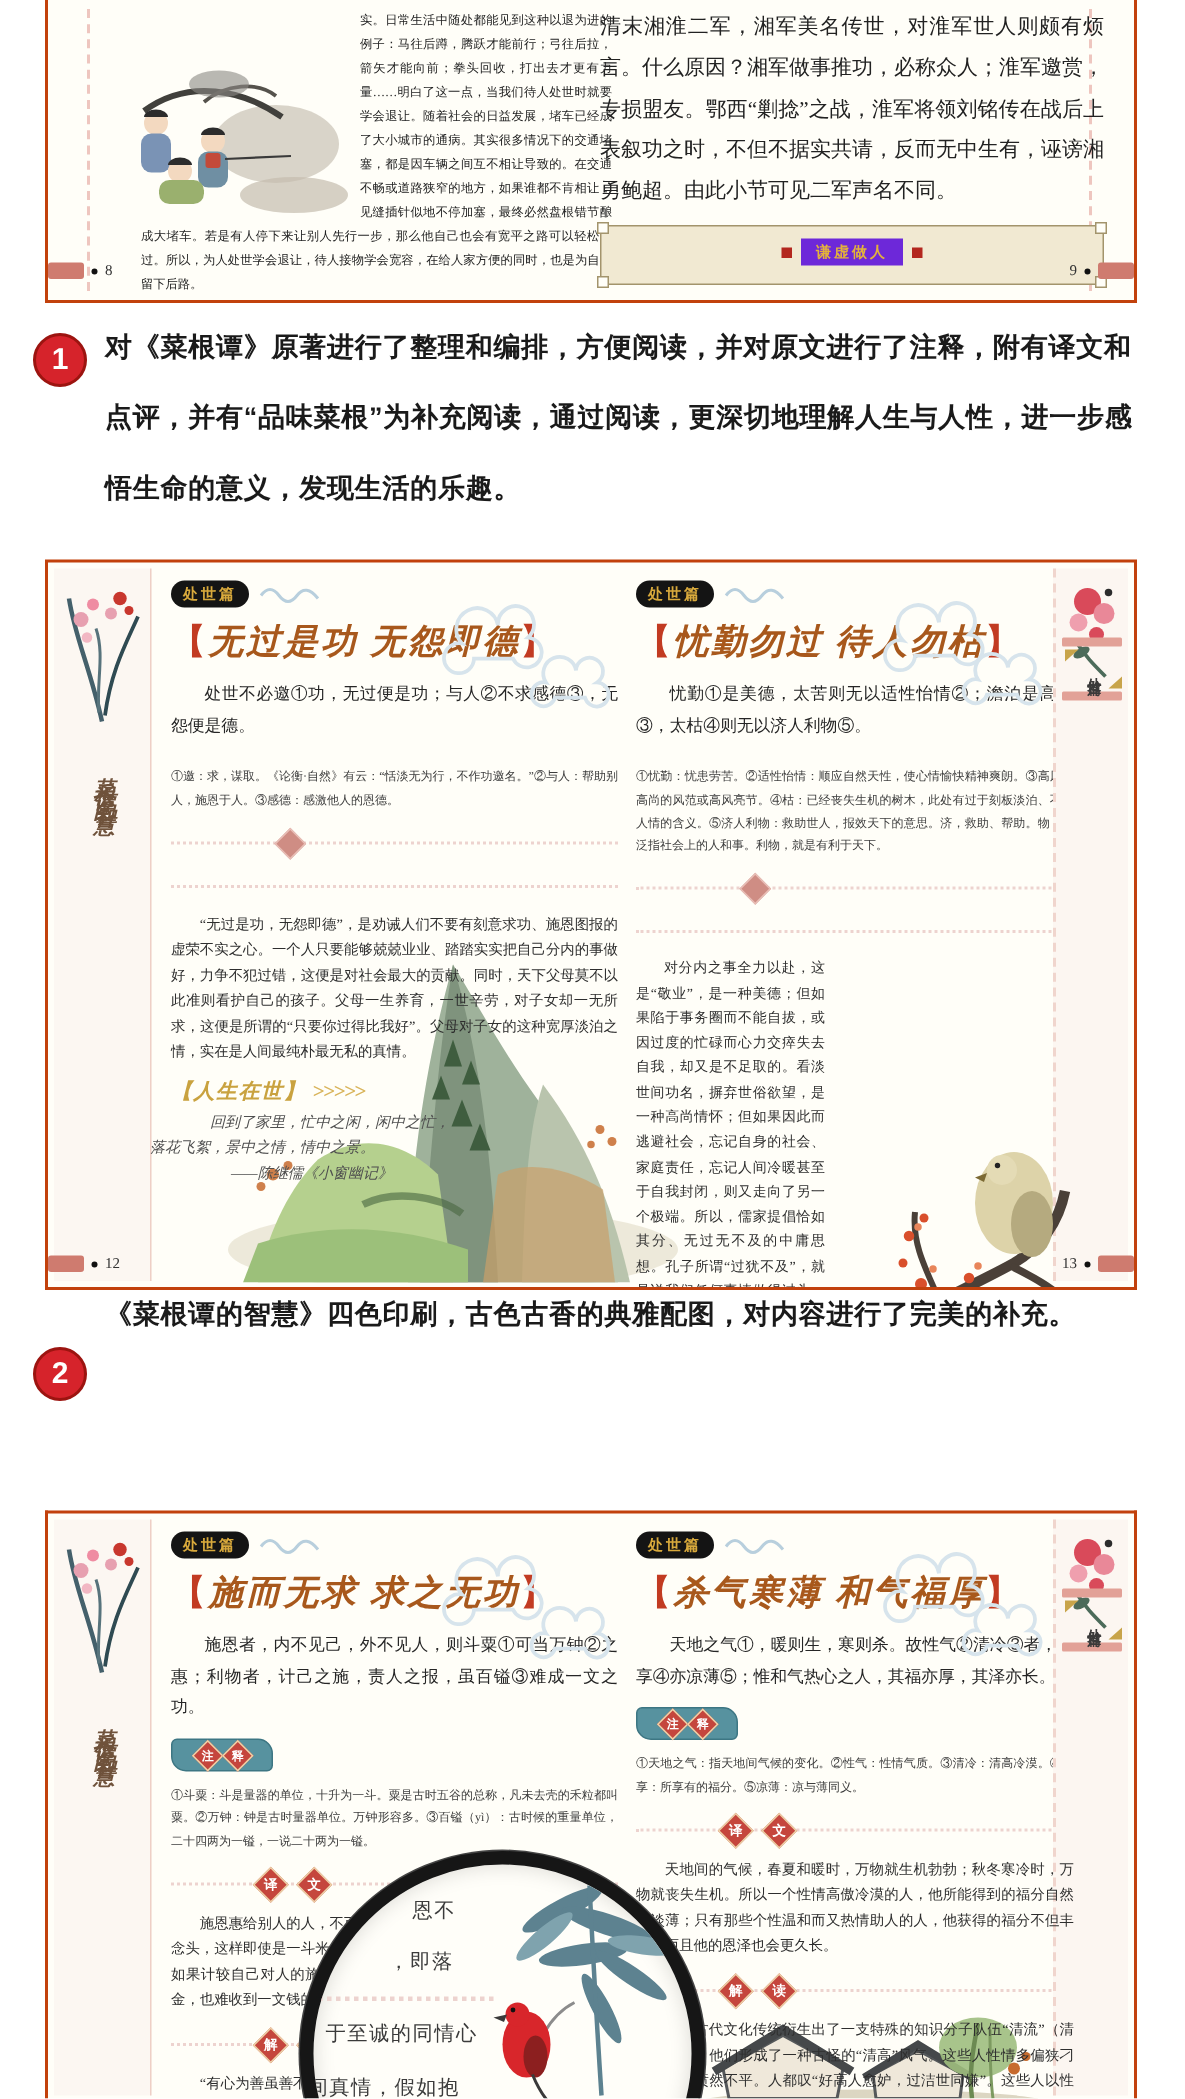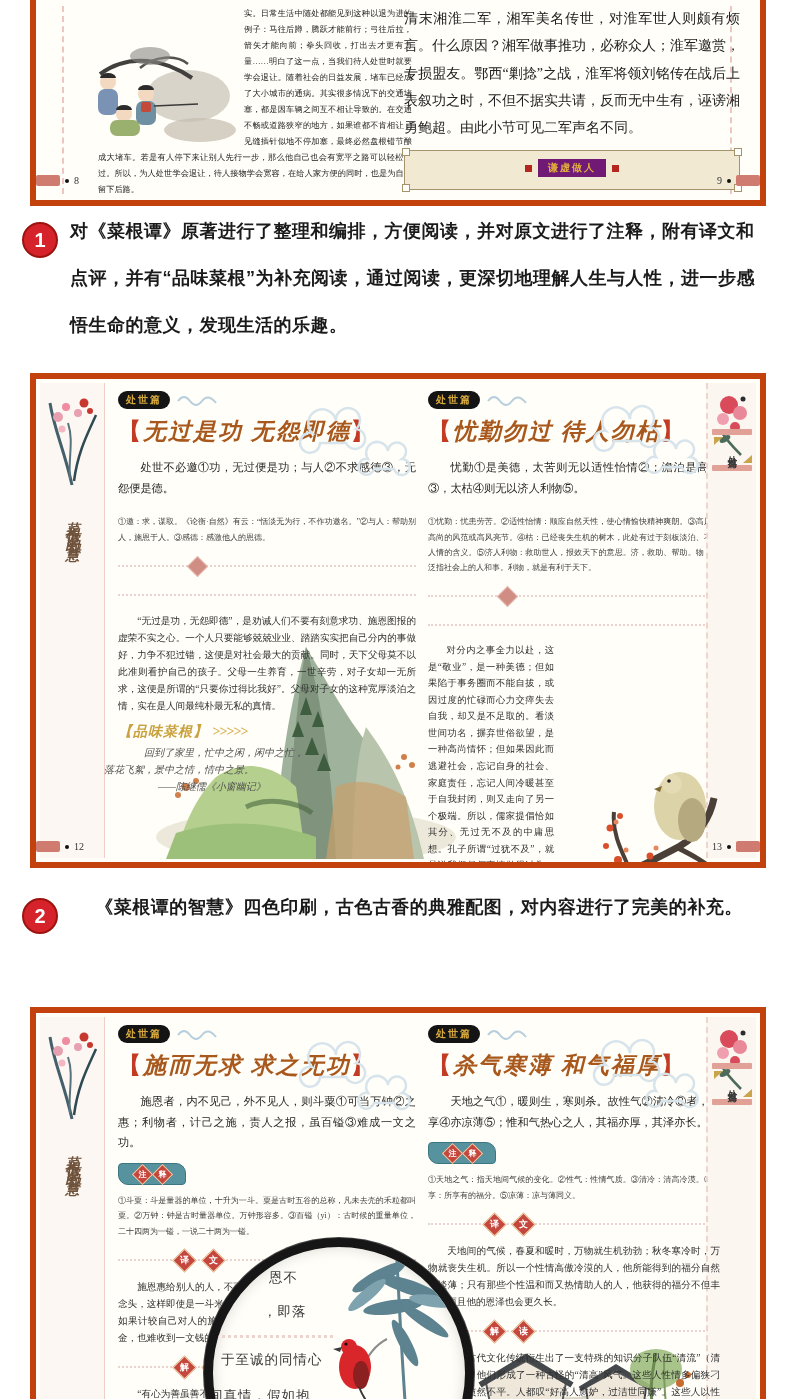--- a/index.html
+++ b/index.html
@@ -1,37 +1,37 @@
 <!DOCTYPE html>
 <html><head>
 <meta charset="utf-8">
 <style>
   html,body{margin:0;padding:0;}
   .canvas{position:relative;width:790px;height:1399px;background:#ffffff;overflow:hidden;
           font-family:"Liberation Serif","DejaVu Serif",serif;color:#2b2b2b;}
-  .spread{position:absolute;left:30px;width:724px;background:#fffef8;border:6px solid #c2410c;}
+  .spread{position:absolute;left:30px;width:724px;background:#fffef8;border:2px solid #c2410c;}
   .s1{top:0;height:200px;border-top:none;}
   .s2{top:373px;height:483px;overflow:hidden;}
   .s3{top:1007px;height:392px;border-bottom:none;overflow:hidden;}
   .dashline{position:absolute;top:6px;bottom:6px;width:0;border-left:2px dashed #eec6bf;}
   
   .pg{position:absolute;display:flex;align-items:center;gap:5px;z-index:6;}
   .pgtab{width:24px;height:11px;background:#cf7b6f;border-radius:2px;}
   .pgdot{width:4px;height:4px;border-radius:50%;background:#111;}
   .pgno{font-size:10px;color:#333;}
   
   .s1-left-text{position:absolute;left:62px;top:6px;width:314px;font-size:8.2px;line-height:1.95;
      text-align:justify;color:#222;}
   .kids-float{float:left;width:158px;height:112px;margin:28px 6px 0 -18px;}
   .s1-right{position:absolute;left:368px;top:5px;width:336px;}
   .s1-right-para{font-size:14px;line-height:1.95;text-align:justify;color:#222;}
   .humble-box{position:relative;margin-top:9px;border:1px solid #a3946c;background:#f1e9d2;
      padding:6px 12px 8px;}
   .humble-head{display:flex;justify-content:center;align-items:center;gap:6px;margin:2px 0 4px;}
-  .humble-title{background:#701a75;color:#e3b23c;font-size:10px;font-weight:bold;
+  .humble-title{background:#6d28d9;color:#e3b23c;font-size:10px;font-weight:bold;
      letter-spacing:2px;padding:2px 10px;}
   .redsq{width:7px;height:7px;background:#b3271e;}
   .humble-body{font-size:7.4px;line-height:2.0;color:#5f594b;text-align:justify;}
   .notch{position:absolute;width:6px;height:6px;border:1px solid #a3946c;background:#fffef8;}
   
   .feature{position:absolute;left:0;width:790px;}
   .fcircle{position:absolute;left:22px;width:32px;height:32px;border-radius:50%;
      background:#d6232b;border:2px solid #9c1410;color:#fff;display:flex;align-items:center;
      justify-content:center;font-family:"Liberation Sans",sans-serif;font-weight:bold;font-size:20px;}
   .ftext{position:absolute;left:70px;width:698px;font-family:"Liberation Sans","DejaVu Sans",sans-serif;
@@ -192,21 +192,21 @@
         </svg>
       </div>
       <div class="cal-title"><span class="bk">【</span><span>无过是功  无怨即德</span><span class="bk">】</span></div>
       <div class="quote">处世不必邀①功，无过便是功；与人②不求感德③，无怨便是德。</div>
       <div class="notes">①邀：求，谋取。《论衡·自然》有云：“恬淡无为行，不作功邀名。”②与人：帮助别人，施恩于人。③感德：感激他人的恩德。</div>
       <div class="divider">
           <span class="dia2"></span>
         </div>
       <div class="divider plain"></div>
       <div class="para">“无过是功，无怨即德”，是劝诫人们不要有刻意求功、施恩图报的虚荣不实之心。一个人只要能够兢兢业业、踏踏实实把自己分内的事做好，力争不犯过错，这便是对社会最大的贡献。同时，天下父母莫不以此准则看护自己的孩子。父母一生养育，一世辛劳，对子女却一无所求，这便是所谓的“只要你过得比我好”。父母对子女的这种宽厚淡泊之情，实在是人间最纯朴最无私的真情。</div>
-      <div class="taste"><span>【</span><span>品味菜根</span><span>】</span> <span class="chev">&gt;&gt;&gt;&gt;&gt;</span></div>
+      <div class="taste"><span>【</span><span>人生在世</span><span>】</span> <span class="chev">&gt;&gt;&gt;&gt;&gt;</span></div>
       <div class="poem">
         <div style="margin-left:26px;">回到了家里，忙中之闲，闲中之忙，</div>
         <div class="p2">落花飞絮，景中之情，情中之景。</div>
         <div class="src">——陈继儒《小窗幽记》</div>
       </div>
     </div>
 
     <div class="artbox" style="left:120px;top:258px;">
       <svg width="300" height="222" viewBox="0 0 300 222">
         <ellipse cx="150" cy="200" rx="150" ry="28" fill="#e9e4d2" opacity=".8"></ellipse>
@@ -319,21 +319,21 @@
         <div class="tabtri2"></div>
         <div class="tabbar"></div>
       </div>
     </div>
   </div>
 
   <div class="feature" style="top:0;">
     <div class="fcircle" style="top:898px;">
       <span>2</span>
     </div>
-    <div class="ftext" style="top:884px;text-align:center;">《菜根谭的智慧》四色印刷，古色古香的典雅配图，对内容进行了完美的补充。</div>
+    <div class="ftext" style="top:853px;">《菜根谭的智慧》四色印刷，古色古香的典雅配图，对内容进行了完美的补充。</div>
   </div>
 
   <div class="spread s3">
 
     <div class="strip-l">
       <svg width="56" height="110" viewBox="0 0 56 110" style="margin:6px auto 0;">
         <path d="M28 96 C20 60,10 40,6 14" stroke="#44606b" stroke-width="3" fill="none"></path>
         <path d="M30 92 C34 62,44 44,52 26" stroke="#2f4a52" stroke-width="2.5" fill="none"></path>
         <path d="M26 90 C24 70,30 52,24 34" stroke="#57737c" stroke-width="2" fill="none"></path>
         <circle cx="14" cy="28" r="5" fill="#e7a0b0"></circle>
@@ -448,21 +448,21 @@
         <div class="tabbar"></div>
         <div class="tabtri"></div>
         <div class="tablabel">处世篇</div>
         <div class="tabtri2"></div>
         <div class="tabbar"></div>
       </div>
     </div>
 
     <div class="magnifier">
       <div class="mg-dots"></div>
-      <span class="mg-t" style="left:56px;top:22px;">恩不</span>
+      <span class="mg-t" style="left:66px;top:22px;">恩不</span>
       <span class="mg-t" style="left:50px;top:56px;">，即落</span>
       <span class="mg-t" style="left:8px;top:104px;">于至诚的同情心</span>
       <span class="mg-t" style="left:-4px;top:140px;">间真情，假如抱</span>
 
       <svg width="150" height="160" viewBox="0 0 150 160" style="position:absolute;right:6px;top:4px;">
         <g fill="#5d8290">
           <ellipse cx="70" cy="26" rx="30" ry="7" transform="rotate(-28 70 26)"></ellipse>
           <ellipse cx="100" cy="36" rx="32" ry="7" transform="rotate(18 100 36)"></ellipse>
           <ellipse cx="84" cy="56" rx="30" ry="7" transform="rotate(-8 84 56)"></ellipse>
           <ellipse cx="116" cy="70" rx="28" ry="6" transform="rotate(34 116 70)"></ellipse>

